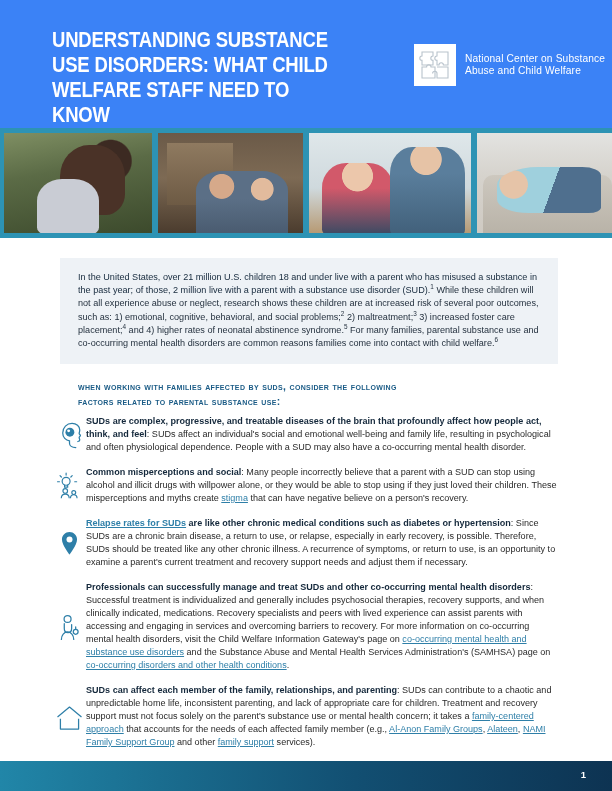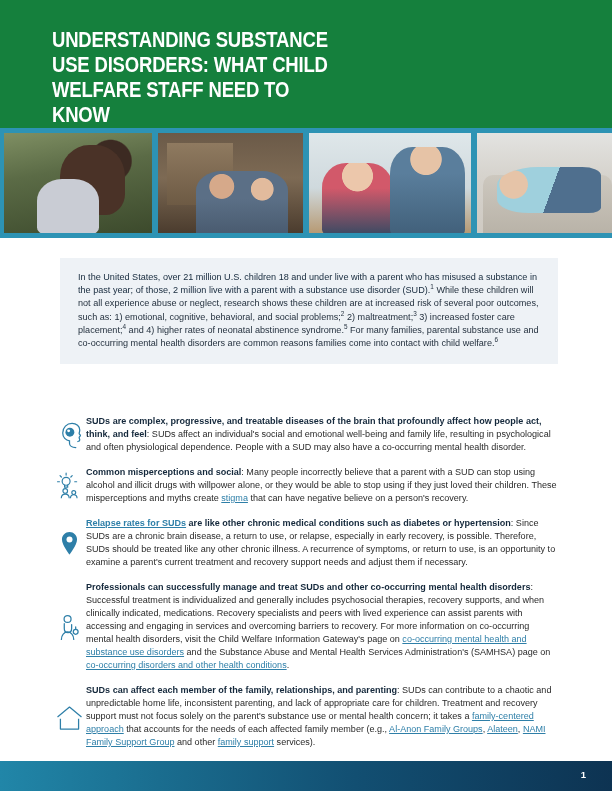--- a/index.html
+++ b/index.html
@@ -9,21 +9,21 @@
     font-family:"Liberation Sans", sans-serif;
     background:#ffffff;
     position:relative;
     overflow:hidden;
     color:#231f20;
   }
 
   
   .header {
     position:absolute; left:0; top:0; width:612px; height:156px;
-    background:#15803d;
+    background:#3b82f6;
     display:flex; align-items:center;
   }
   .header-title {
     margin-left:52px;
     width:330px;
     color:#ffffff;
     font-family:"Liberation Sans", sans-serif;
     font-weight:bold;
     font-size:21.5px;
     line-height:25px;
@@ -139,20 +139,33 @@
     position:absolute; right:26px; top:8px;
     color:#ffffff; font-size:9.5px; font-weight:bold;
   }
 </style>
 </head>
 <body>
 
 <div class="header">
   <div class="header-title">UNDERSTANDING SUBSTANCE USE DISORDERS: WHAT CHILD WELFARE STAFF NEED TO KNOW</div>
 
+  <div class="logo-wrap">
+    <div class="logo-mark">
+      <svg width="32" height="32" viewBox="0 0 32 32" aria-hidden="true">
+        <g fill="none" stroke="#b9c3cc" stroke-width="1.1">
+          <path d="M3 3 h11 v4 a2.2 2.2 0 0 0 0 4.4 V16 H3 v-4.6 a2.2 2.2 0 0 1 0-4.4 Z"></path>
+          <path d="M18 3 h11 v13 h-4.6 a2.2 2.2 0 0 0-4.4 0 H18 v-4.6 a2.2 2.2 0 0 1 0-4.4 Z"></path>
+          <path d="M3 18 h4.6 a2.2 2.2 0 0 1 4.4 0 H16 v11 H3 Z"></path>
+          <path d="M18 18 h11 v11 H18 v-4.6 a2.2 2.2 0 0 0-4.4 0"></path>
+        </g>
+      </svg>
+    </div>
+    <div class="logo-text">National Center on Substance Abuse and Child Welfare</div>
+  </div>
 </div>
 
 <div class="photoband">
   <div class="photo p1">
       <div class="ph-bg sc1"></div>
     </div>
   <div class="photo p2">
       <div class="ph-bg sc2"></div>
     </div>
   <div class="photo p3">
@@ -161,20 +174,22 @@
   <div class="photo p4">
       <div class="ph-bg sc4"></div>
     </div>
 </div>
 
 <div class="callout">
   <b>In the United States, over 21 million U.S. children 18 and under live with a parent who has misused a substance in the past year; of those, 2 million live with a parent with a substance use disorder (SUD).</b><sup>1</sup><span> While these children will not all experience abuse or neglect, research shows these children are at increased risk of several poor outcomes, such as: 1) emotional, cognitive, behavioral, and social problems;</span><sup>2</sup><span> 2) maltreatment;</span><sup>3</sup><span> 3) increased foster care placement;</span><sup>4</sup><span> and 4) higher rates of neonatal abstinence syndrome.</span><sup>5</sup><span> For many families, parental substance use and co-occurring mental health disorders are common reasons families come into contact with child welfare.</span><sup>6</sup>
 </div>
 
 <div class="sec-head">
+  <div>When working with families affected by SUDs, consider the following</div>
+  <div>factors related to parental substance use:</div>
 </div>
 
 <div class="items">
 
   <div class="item">
     <div class="item-icon">
       <svg width="29" height="29" viewBox="0 0 30 30" aria-hidden="true">
         <path d="M21.5 27.5c-4 0-6.5-2-6.5-4.5v-2.5c-3.8-.4-7-3.6-7-8.2C8 6.6 12.2 2.5 17.6 2.5c4.6 0 8 3 8 6.8 0 1.6-.6 2.6-.6 3.6 0 .9 1.3 1.2 1.3 2.2 0 .9-1.3 1.1-1.3 1.9 0 1.4.6 1.2.6 2.6 0 1-.9 1.4-2 1.6" fill="none" stroke="#2e7fa8" stroke-width="1.3" stroke-linecap="round"></path>
         <circle cx="15.4" cy="11.6" r="4.6" fill="#2e7fa8"></circle>
         <circle cx="14.1" cy="10.2" r="1.5" fill="#ffffff"></circle>

